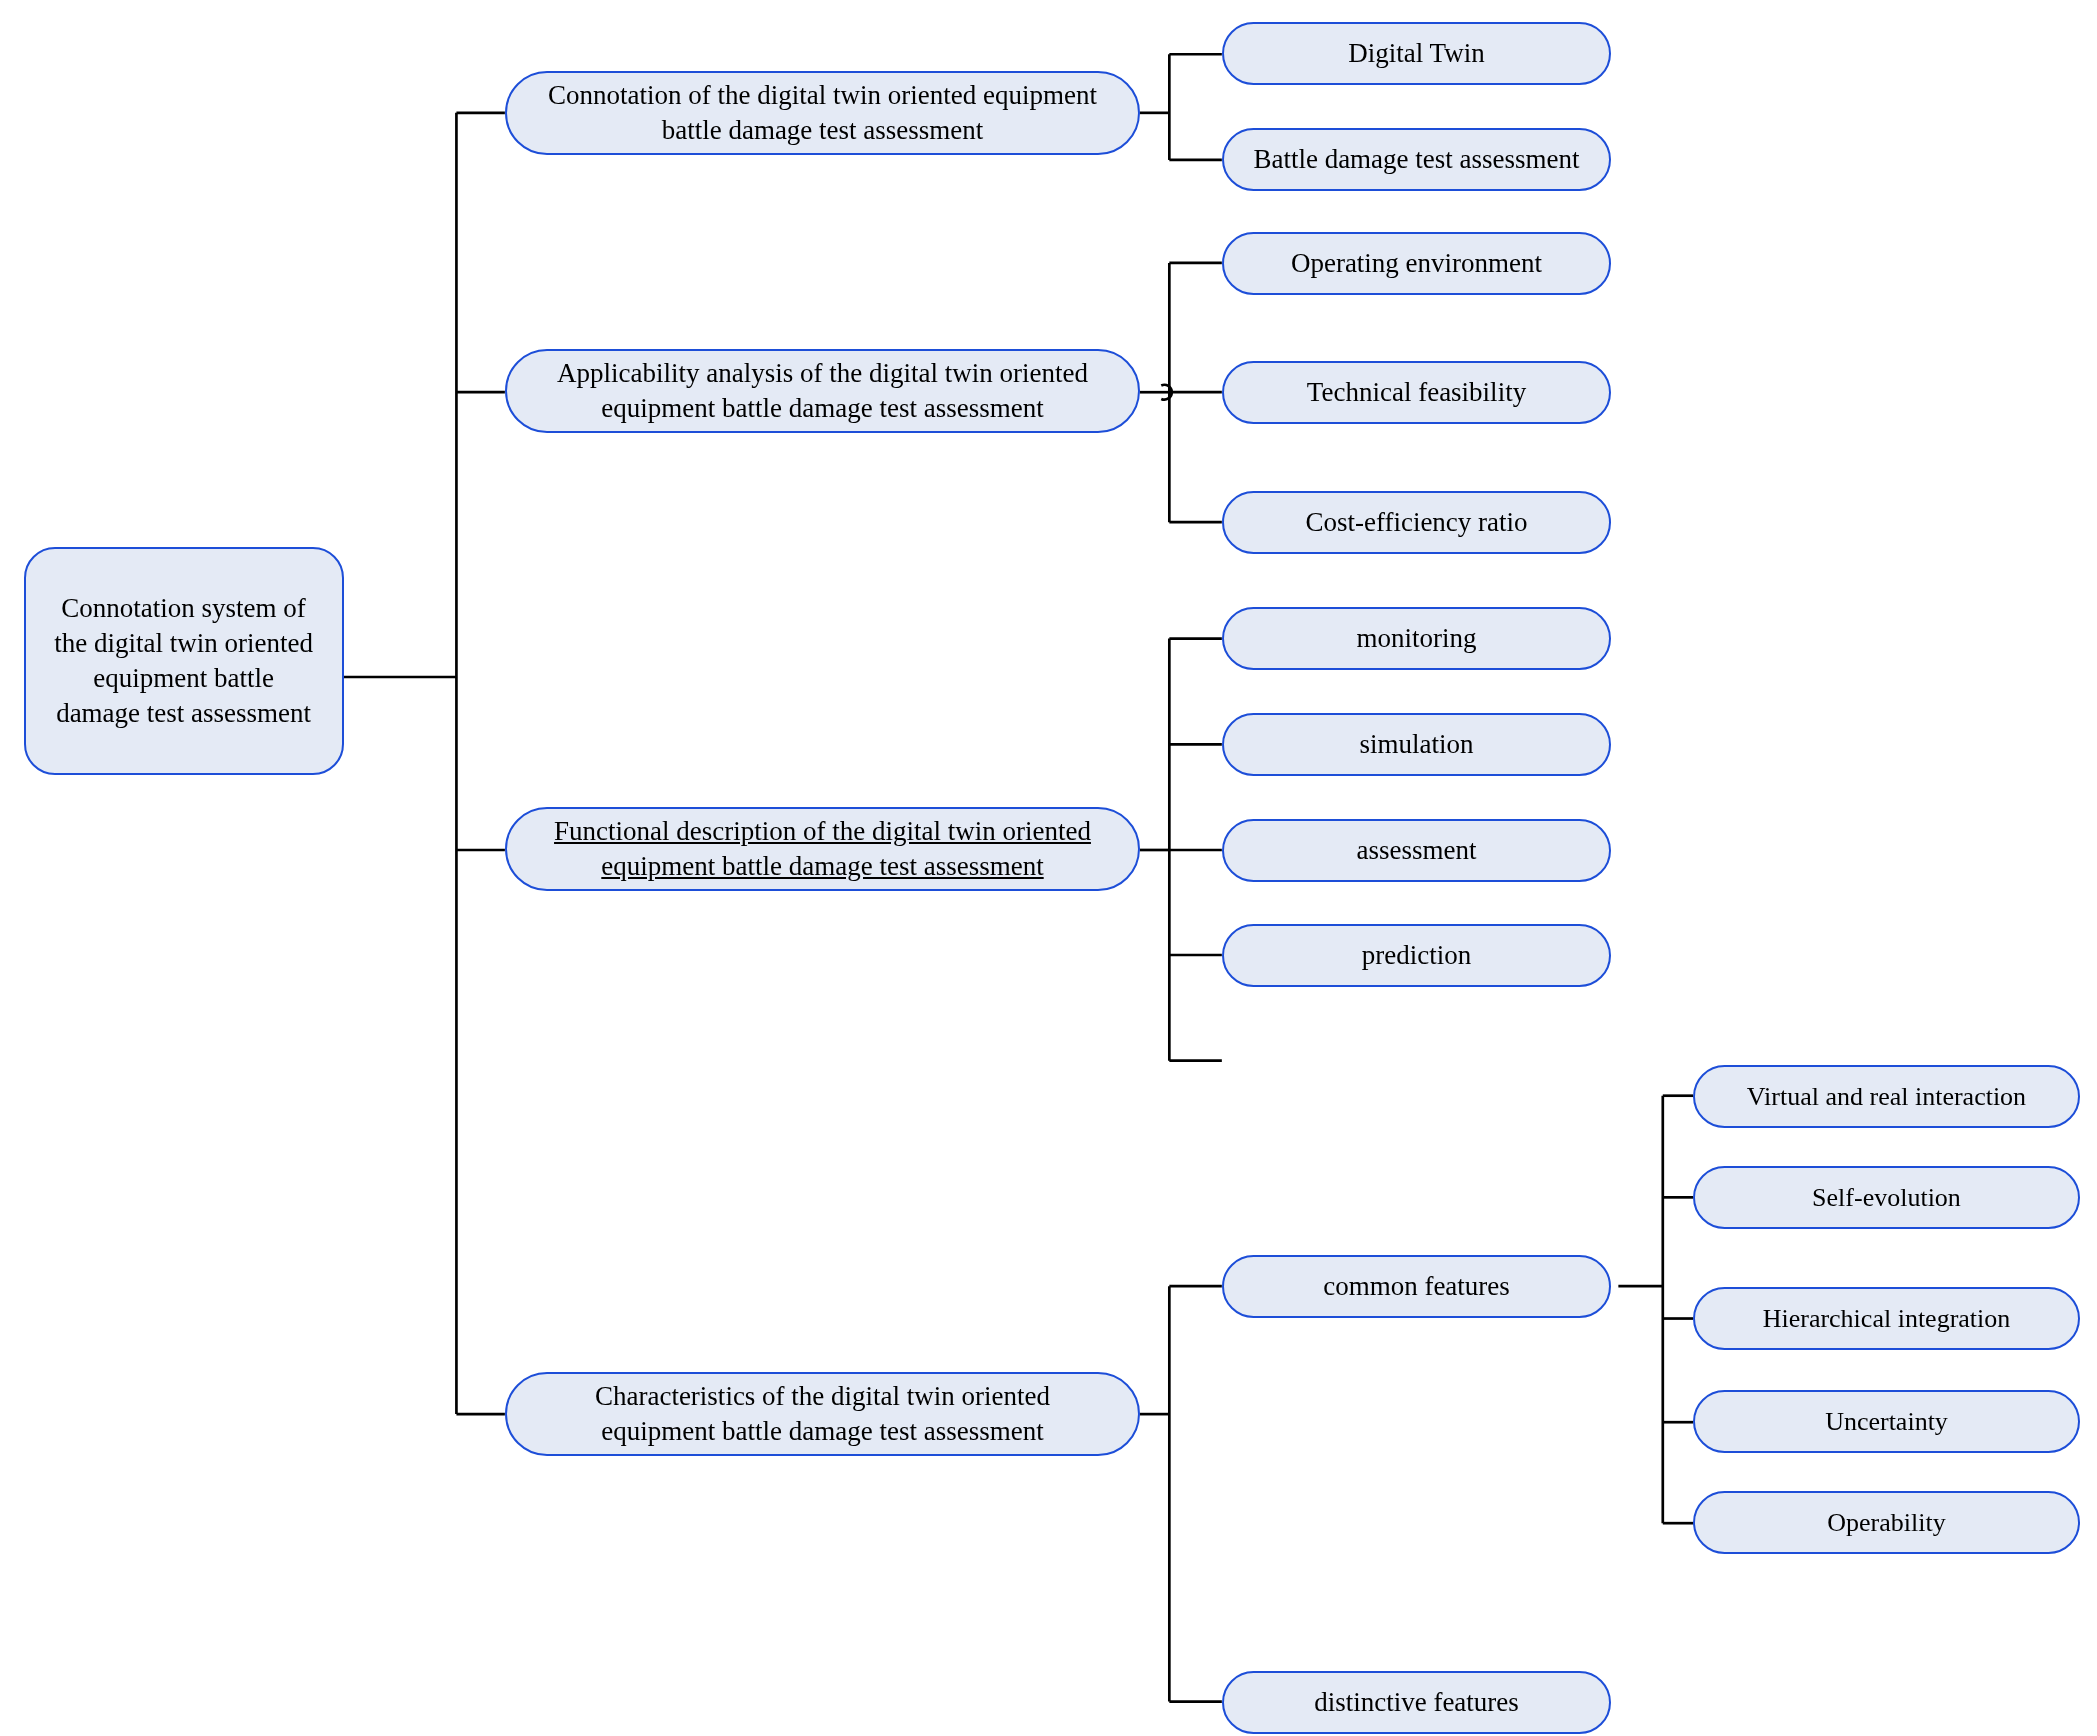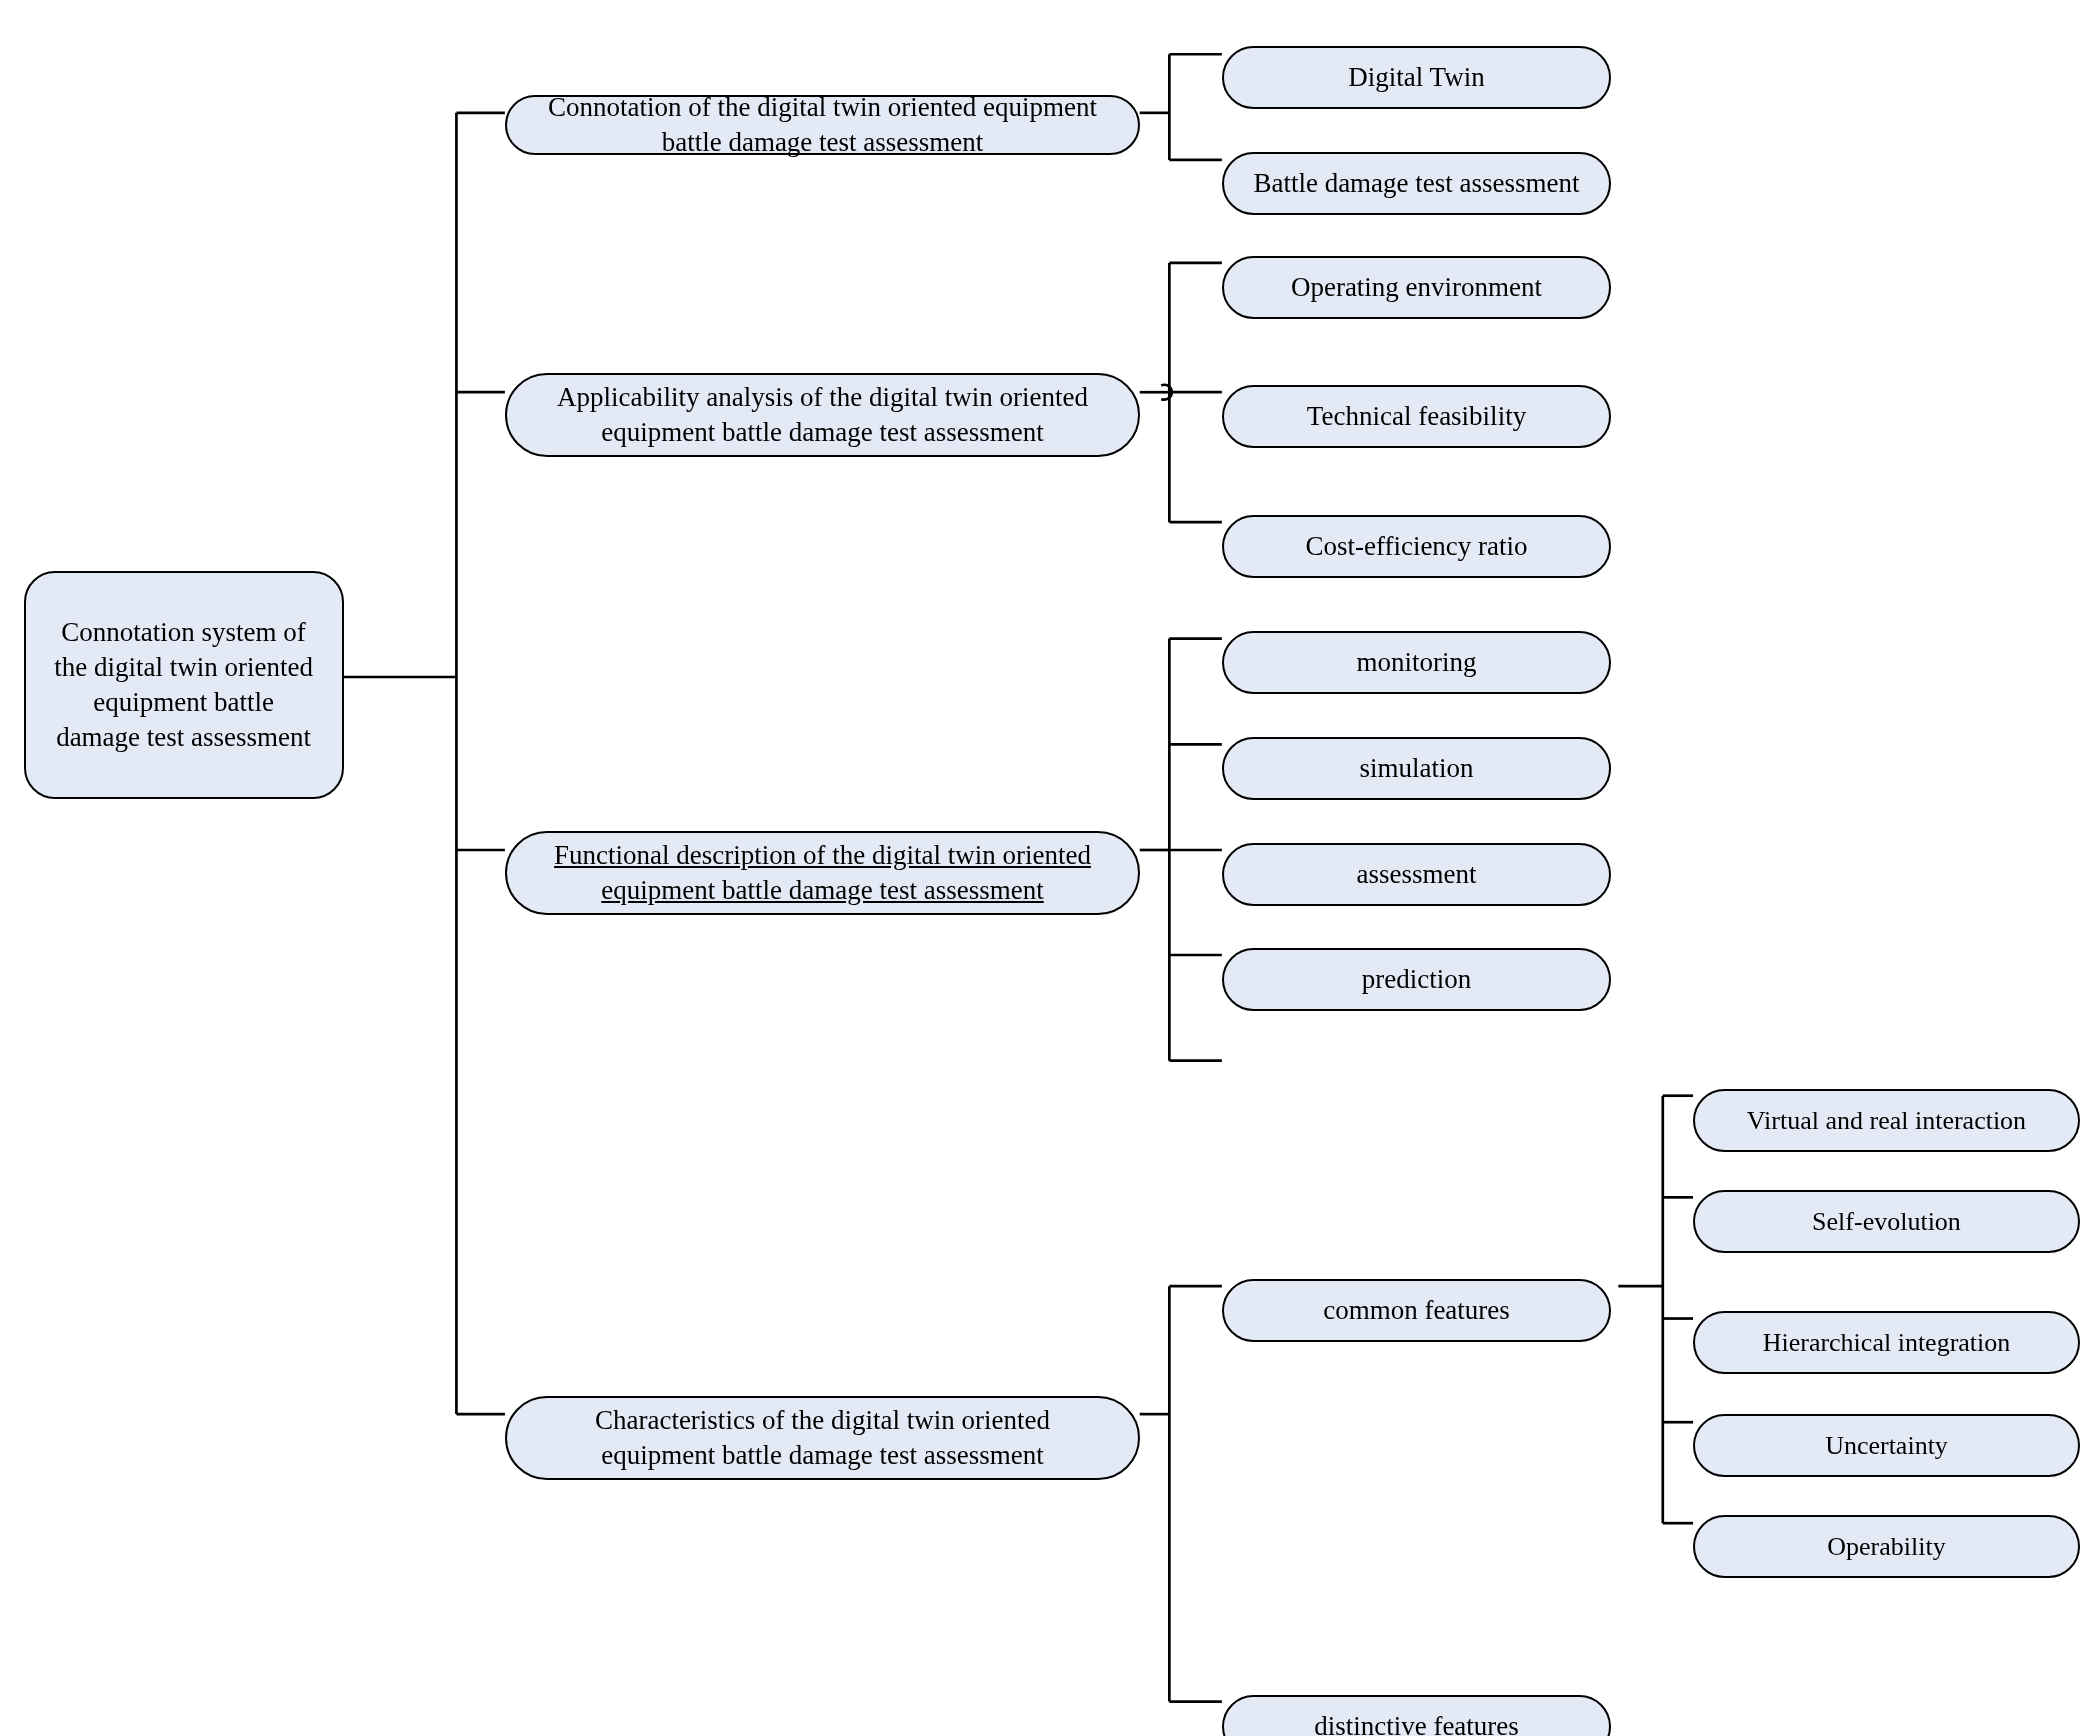--- a/index.html
+++ b/index.html
@@ -22,30 +22,29 @@
     left: 0;
     top: 0;
     width: 2097px;
     height: 1737px;
     pointer-events: none;
   }
   .node {
     position: absolute;
     box-sizing: border-box;
     background: #e4eaf5;
-    border: 2px solid #000000;
+    border: 2px solid #1d4ed8;
     display: flex;
     align-items: center;
     justify-content: center;
     text-align: center;
     color: #000000;
     line-height: 1.30;
     padding: 2.7px 10.8px;
     z-index: 2;
-    margin-top: 24px;
   }
   .node .label {
     display: block;
     width: 100%;
     white-space: pre-line;
   }
   .node.root {
     border-radius: 31px;
     font-size: 27px;
   }
@@ -115,21 +114,21 @@
     </g>
   </svg>
 
   <div class="node root" style="left:23.6px; top:547px; width:320px; height:228px;align-items:center;">
     <span class="label">Connotation system of
 the digital twin oriented
 equipment battle
 damage test assessment</span>
   </div>
 
-  <div class="node lvl2" style="left:505px; top:71px; width:635px; height:60px;font-family:Liberation Serif, serif;">
+  <div class="node lvl2" style="left:505px; top:71px; width:635px; height:84px;font-family:Liberation Serif, serif;">
     <span class="label">Connotation of the digital twin oriented equipment
 battle damage test assessment</span>
   </div>
 
   <div class="node lvl2" style="left:505px; top:349px; width:635px; height:84px;">
     <span class="label">Applicability analysis of the digital twin oriented
 equipment battle damage test assessment</span>
   </div>
 
   <div class="node lvl2" style="left:505px; top:807px; width:635px; height:84px;text-decoration:underline;">

